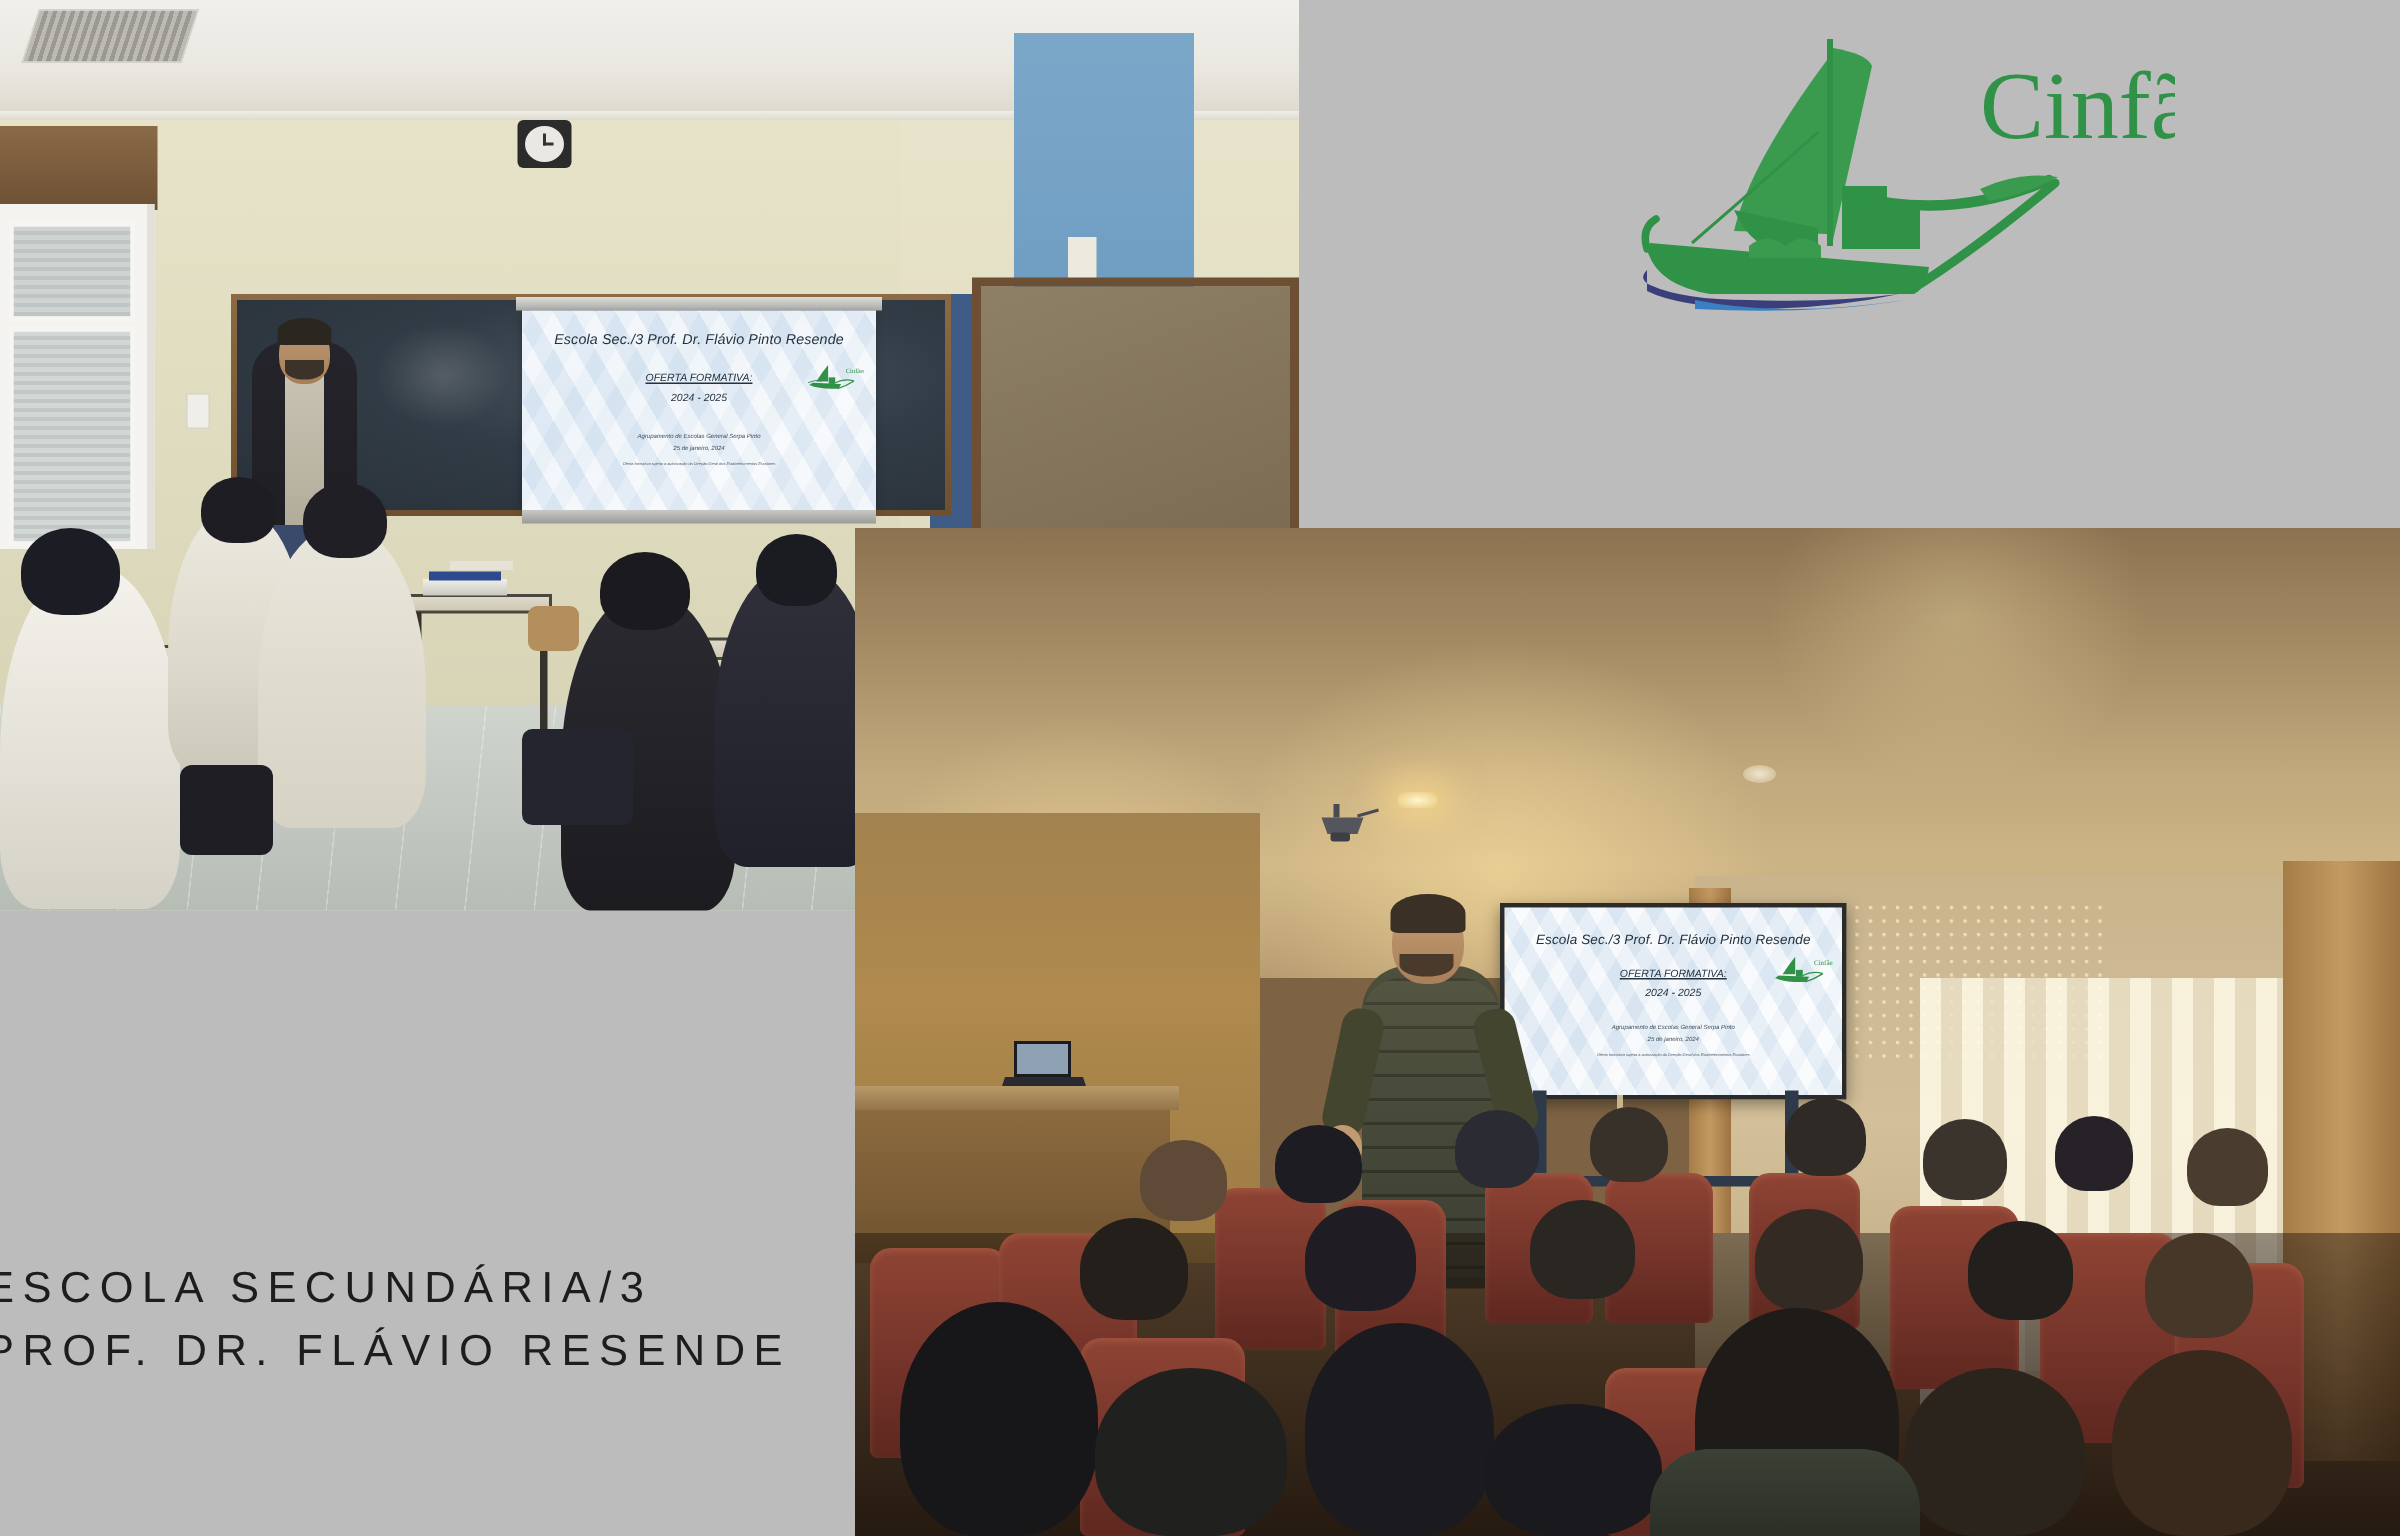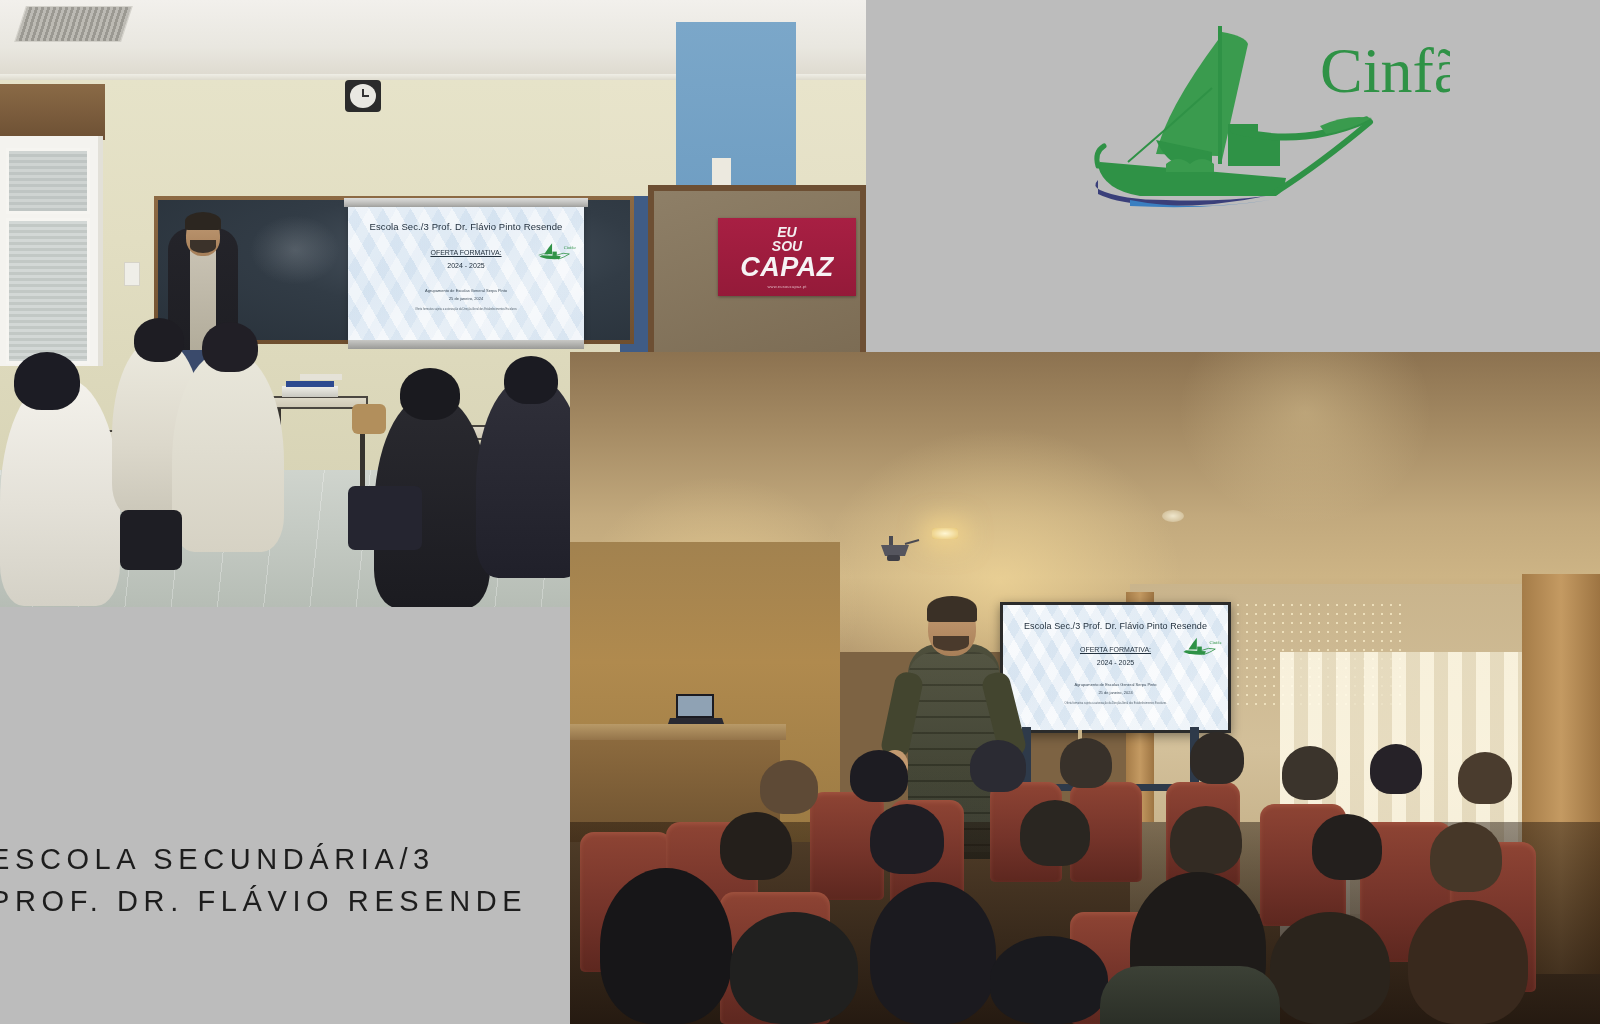--- a/index.html
+++ b/index.html
@@ -71,21 +71,21 @@
   .cls-screen{position:absolute;left:348px;top:207px;width:236px;height:133px;
     background:linear-gradient(150deg,#e9f0f7 0%,#dde8f3 35%,#eef3f8 70%,#e2ebf4 100%);
     box-shadow:0 2px 6px rgba(0,0,0,.25);overflow:hidden;}
   .cls-screen::before{content:"";position:absolute;inset:0;
     background:
       repeating-linear-gradient(60deg,rgba(255,255,255,.5) 0 12px,rgba(205,222,238,.35) 12px 24px),
       repeating-linear-gradient(-60deg,rgba(255,255,255,.35) 0 12px,rgba(198,216,234,.3) 12px 24px);
     opacity:.85;}
   .cls-screen-bar{position:absolute;left:348px;top:340px;width:236px;height:9px;
     background:linear-gradient(180deg,#c8c8c5,#9a9a97);}
-  .slide-inner{position:relative;z-index:2;height:100%;padding:14px 10px 6px;box-sizing:border-box;text-align:center;}
+  .slide-inner{position:relative;z-index:2;height:100%;padding:14px 10px 6px;box-sizing:border-box;text-align:center;font-style:italic;}
   .slide-title{font-size:9.5px;color:#24323f;letter-spacing:.1px;}
   .slide-sub{font-size:7px;color:#24323f;margin-top:17px;text-decoration:underline;}
   .slide-year{font-size:7px;color:#24323f;margin-top:6px;}
   .slide-foot1{font-size:4px;color:#3b4a58;margin-top:19px;}
   .slide-foot2{font-size:4px;color:#3b4a58;margin-top:3px;}
   .slide-foot3{font-size:2.6px;color:#55636f;margin-top:7px;}
   .slide-logo{position:absolute;right:8px;top:34px;width:40px;height:22px;}
 
   
   .cls-floor{position:absolute;left:0;top:470px;width:100%;height:137px;
@@ -192,26 +192,20 @@
     <div class="cls-board-smudge"></div>
     <div class="cls-board-smudge2"></div>
 
     <div style="position:absolute;left:345px;top:80px;width:36px;height:32px;background:#2b2b2b;border-radius:4px;">
       <div style="position:absolute;left:5px;top:4px;width:26px;height:24px;border-radius:50%;background:#e9e8e2;"></div>
       <div style="position:absolute;left:17px;top:9px;width:1.5px;height:8px;background:#333;"></div>
       <div style="position:absolute;left:17px;top:15px;width:7px;height:1.5px;background:#333;"></div>
     </div>
 
     <div class="cls-cork"></div>
-    <div class="cls-poster">
-      <div class="l1">EU</div>
-      <div class="l2">SOU</div>
-      <div class="l3">CAPAZ</div>
-      <div class="l4">www.eusoucapaz.pt</div>
-    </div>
 
     <div class="cls-screen-rail"></div>
     <div class="cls-screen">
       <div class="slide-inner">
         <div class="slide-title">Escola Sec./3 Prof. Dr. Flávio Pinto Resende</div>
         <div class="slide-sub">OFERTA FORMATIVA:</div>
         <div class="slide-year">2024 - 2025</div>
         <div class="slide-foot1">Agrupamento de Escolas General Serpa Pinto</div>
         <div class="slide-foot2">25 de janeiro, 2024</div>
         <div class="slide-foot3">Oferta formativa sujeita a autorização da Direção-Geral dos Estabelecimentos Escolares</div>

